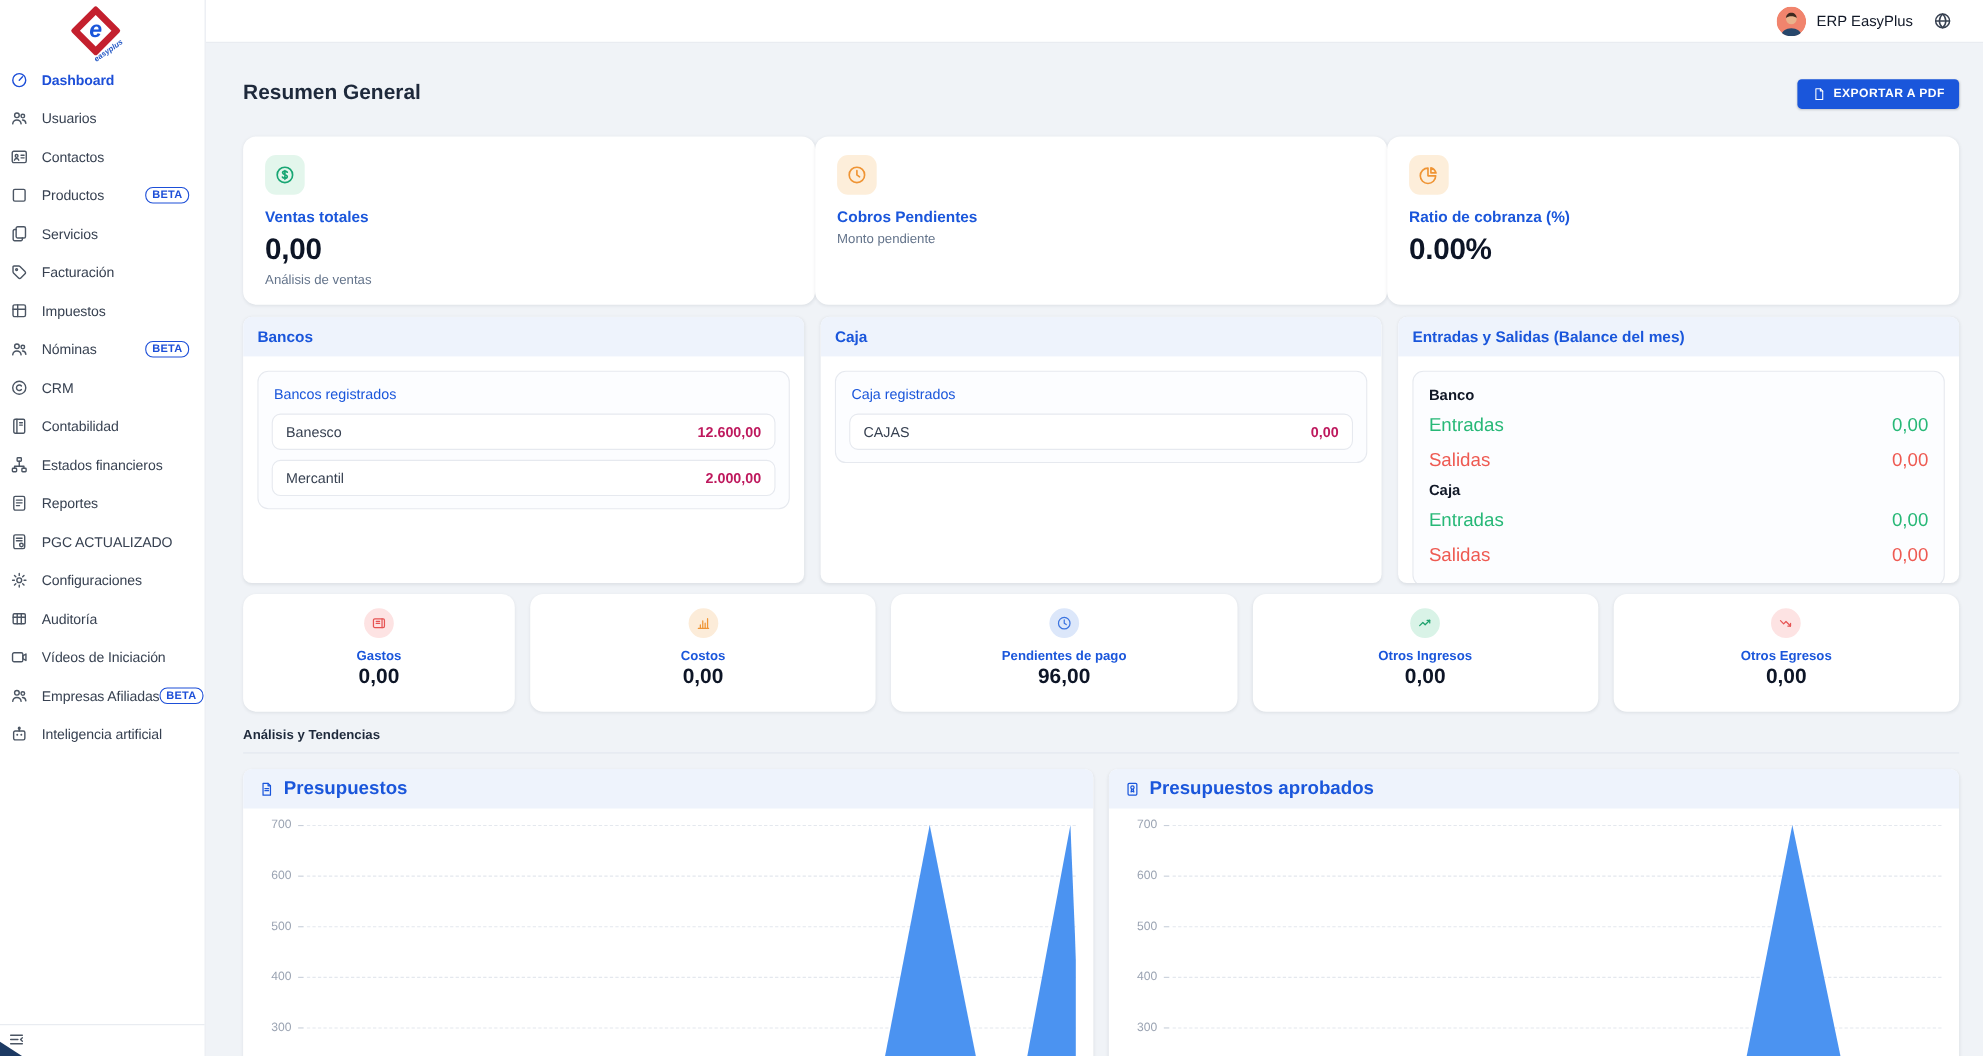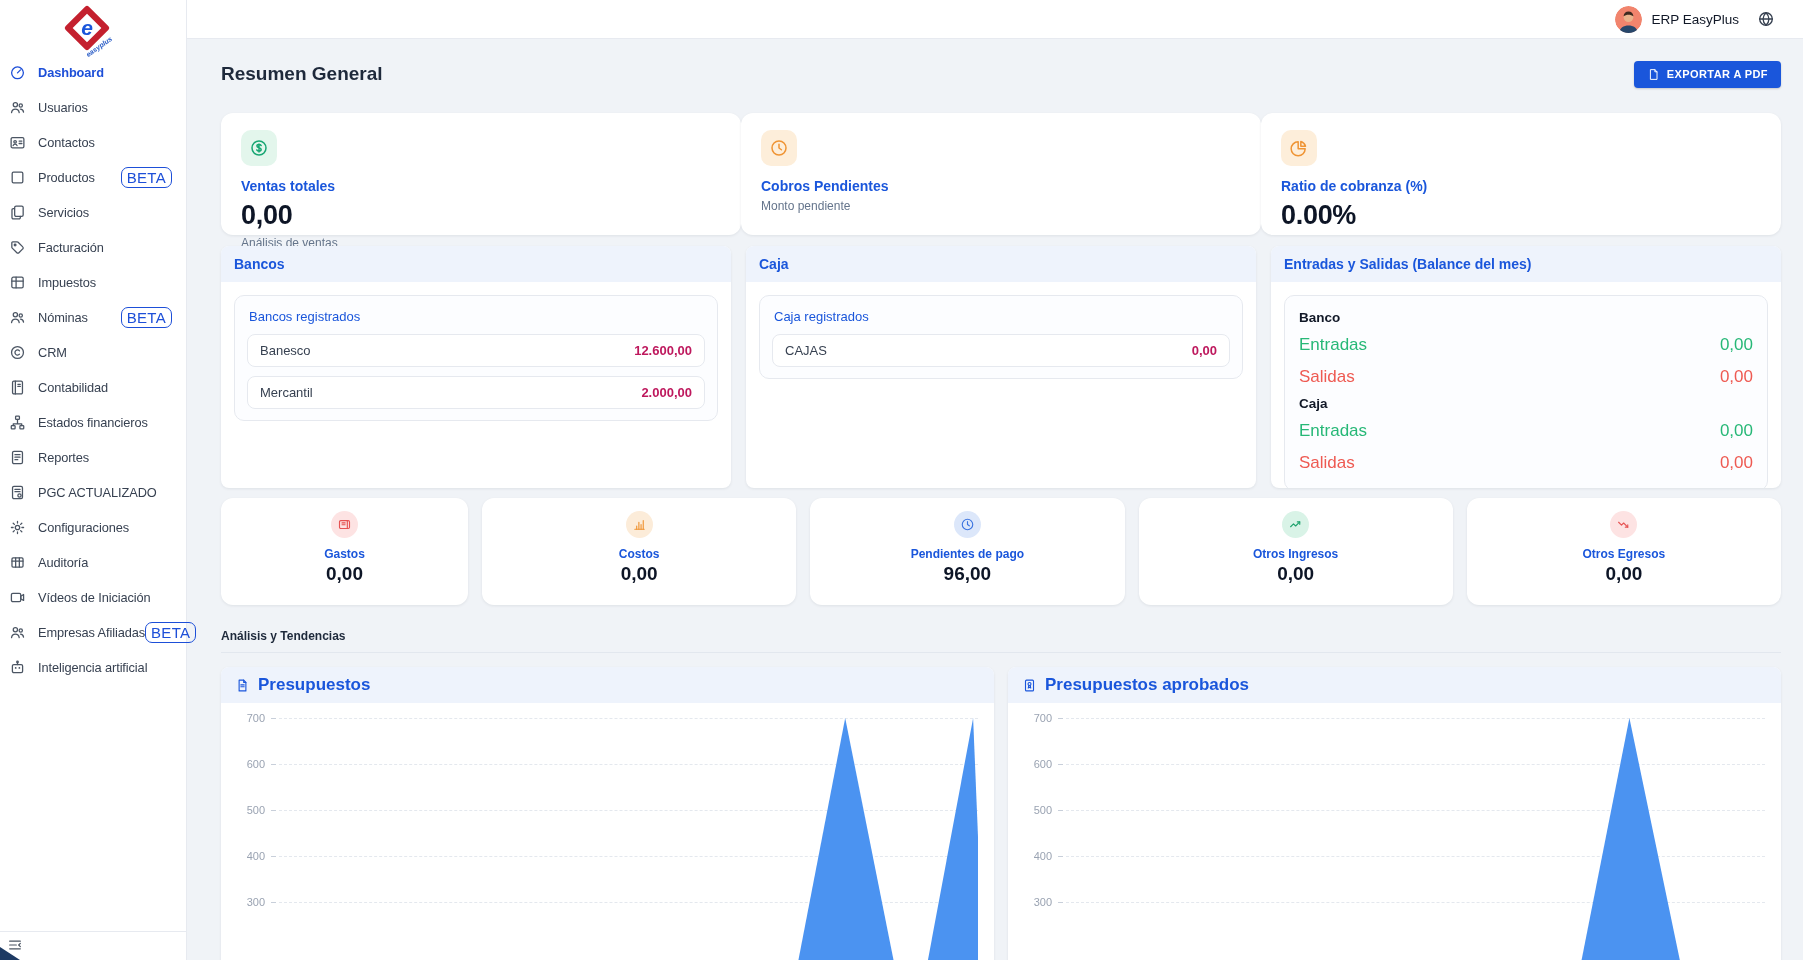--- a/index.html
+++ b/index.html
@@ -17,49 +17,49 @@
     font-size:21px;font-weight:700;font-style:italic;color:#1a56db}
   .logo-script{position:absolute;left:84px;top:43px;transform:rotate(-35deg);font-size:7px;font-style:italic;
     font-weight:700;color:#2458c5;white-space:nowrap}
   .nav{position:absolute;top:55px;left:0;right:0}
   .nav-item{display:flex;align-items:center;height:35px;padding:0 14px 0 9px;cursor:pointer;white-space:nowrap}
   .nav-icon{width:17px;height:17px;color:#4b5563;margin-right:12px;flex-shrink:0}
   .nav-icon svg{width:17px;height:17px}
   .nav-label{font-size:12.8px;color:#374151;font-weight:500;letter-spacing:-.1px}
   .nav-item.active .nav-label{color:#1d4fd8;font-weight:700}
   .nav-item.active .nav-icon{color:#1d4fd8}
-  .beta-badge{margin-left:auto;font-size:15px;font-weight:400;color:#1d4fd8;border:1.5px solid #1d4fd8;
+  .beta-badge{margin-left:auto;font-size:10px;font-weight:700;color:#1d4fd8;border:1.5px solid #1d4fd8;
     border-radius:7px;padding:1px 5px;letter-spacing:.3px;flex-shrink:0}
   .footer-divider{position:absolute;bottom:28px;left:0;right:0;border-top:1px solid #e7eaf0}
   .collapse-btn{position:absolute;left:7px;bottom:7px;width:16px;height:16px;color:#4b5563;cursor:pointer}
   .collapse-btn svg{width:16px;height:16px}
   .corner-triangle{position:absolute;left:0;bottom:0;width:0;height:0;
     border-bottom:13px solid #1d3a63;border-right:20px solid transparent}
 
   
   .main{flex:1;display:flex;flex-direction:column;min-width:0}
   .topbar{height:39px;background:#fff;border-bottom:1px solid #e7eaf0;display:flex;align-items:center;
     justify-content:flex-end;padding-right:28px;gap:18px;flex-shrink:0}
   .user-chip{display:flex;align-items:center;gap:9px;cursor:pointer}
   .avatar{width:27px;height:27px;border-radius:50%;overflow:hidden;display:block}
   .avatar svg{width:27px;height:27px}
   .user-name{font-size:13.5px;color:#111827;font-weight:500}
   .globe{width:18px;height:18px;color:#374151;cursor:pointer}
   .globe svg{width:18px;height:18px}
 
   
-  .content{flex:1;padding:18px 22px 0 34px;overflow:hidden}
+  .content{flex:1;padding:29px 22px 0 34px;overflow:hidden}
   .page-head{display:flex;justify-content:space-between;align-items:center;height:34px;margin-bottom:22px}
   .page-title{font-size:19px;font-weight:700;color:#1e293b}
   .export-btn{display:flex;align-items:center;gap:7px;background:#1a56db;color:#fff;border:none;border-radius:4px;
     height:27px;padding:0 13px;font-size:11px;font-weight:700;letter-spacing:.4px;cursor:pointer;
     box-shadow:0 1px 2px rgba(0,0,0,.18);font-family:inherit}
   .export-btn svg{width:13px;height:13px}
 
-  .kpi-row{display:flex;height:122px;margin-bottom:11px}
+  .kpi-row{display:flex;height:153px;margin-bottom:11px}
   .kpi-card{flex:1;background:#fff;border-radius:12px;box-shadow:0 1px 3px rgba(16,24,40,.08);padding:17px 20px;cursor:pointer}
   .kpi-icon{width:36px;height:36px;border-radius:10px;display:flex;align-items:center;justify-content:center}
   .kpi-icon svg{width:20px;height:20px}
   .acc-green{background:#e3f6ec;color:#17a673}
   .acc-orange{background:#fdeeda;color:#ef9434}
   .kpi-title{margin-top:12px;font-size:14px;font-weight:700;color:#1a56db}
   .kpi-value{margin-top:6px;font-size:27px;font-weight:800;color:#0d1526;letter-spacing:-.3px}
   .kpi-sub{margin-top:5px;font-size:12px;color:#64748b}
   .kpi-sub:empty{display:none}
 
@@ -74,21 +74,21 @@
     border-radius:8px;padding:8px 12px;margin-bottom:9px;font-size:13px;cursor:pointer}
   .acct-row:last-child{margin-bottom:0}
   .acct-name{color:#374151}
   .acct-val{color:#be185d;font-weight:700}
   .balance-inner{flex:1}
   .bal-name{font-size:13.5px;font-weight:700;color:#111827;margin:3px 2px 4px}
   .bal-entry{display:flex;justify-content:space-between;padding:6px 2px;font-size:17px}
   .bal-in{color:#27b877}
   .bal-out{color:#ee5a52}
 
-  .stats-row{display:flex;gap:14px;height:107px;margin-bottom:24px}
+  .stats-row{display:flex;gap:14px;height:107px;margin-bottom:14px}
   .stat-card{flex:1;background:#fff;border-radius:12px;box-shadow:0 1px 3px rgba(16,24,40,.08);
     display:flex;flex-direction:column;align-items:center;padding-top:13px;cursor:pointer}
   .stats-row .stat-card:first-child{flex:0 0 247px}
   .stat-icon{width:27px;height:27px;border-radius:50%;display:flex;align-items:center;justify-content:center}
   .stat-icon svg{width:15px;height:15px}
   .c-red{background:#fde3e3;color:#e65353}
   .c-orange{background:#fcecd9;color:#ef9434}
   .c-blue{background:#dce7fa;color:#3b74e0}
   .c-green{background:#d9f3e7;color:#1ea26d}
   .stat-label{margin-top:9px;font-size:12px;font-weight:700;color:#1a56db}

